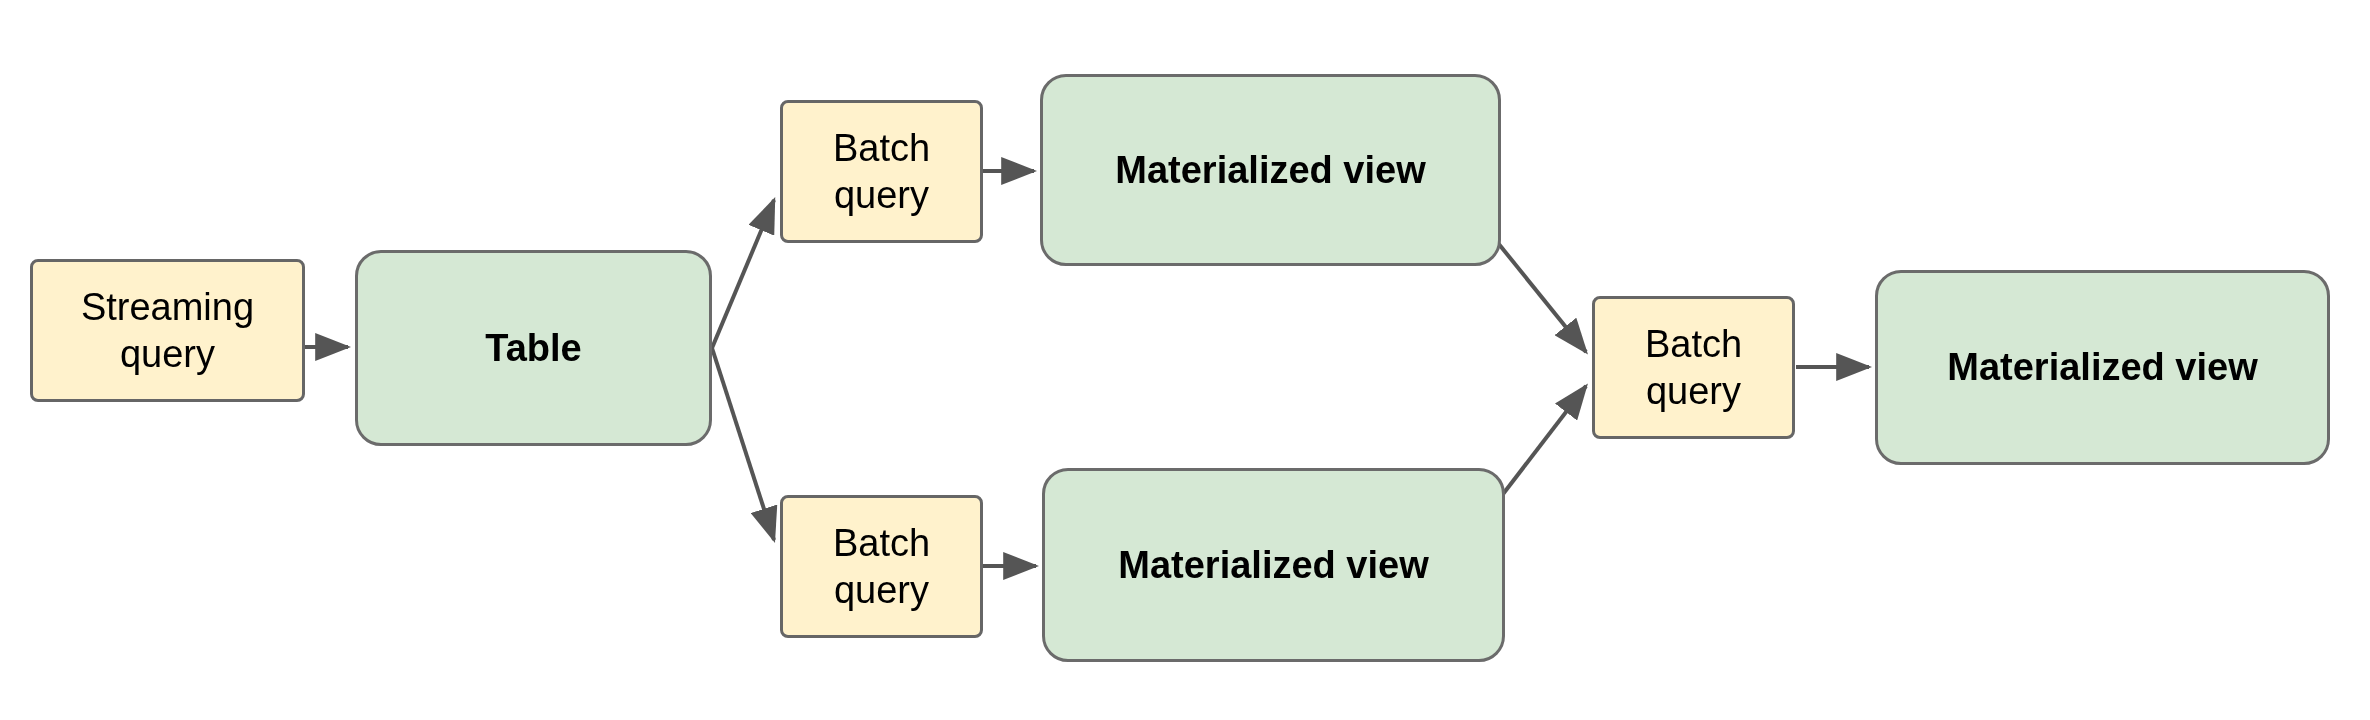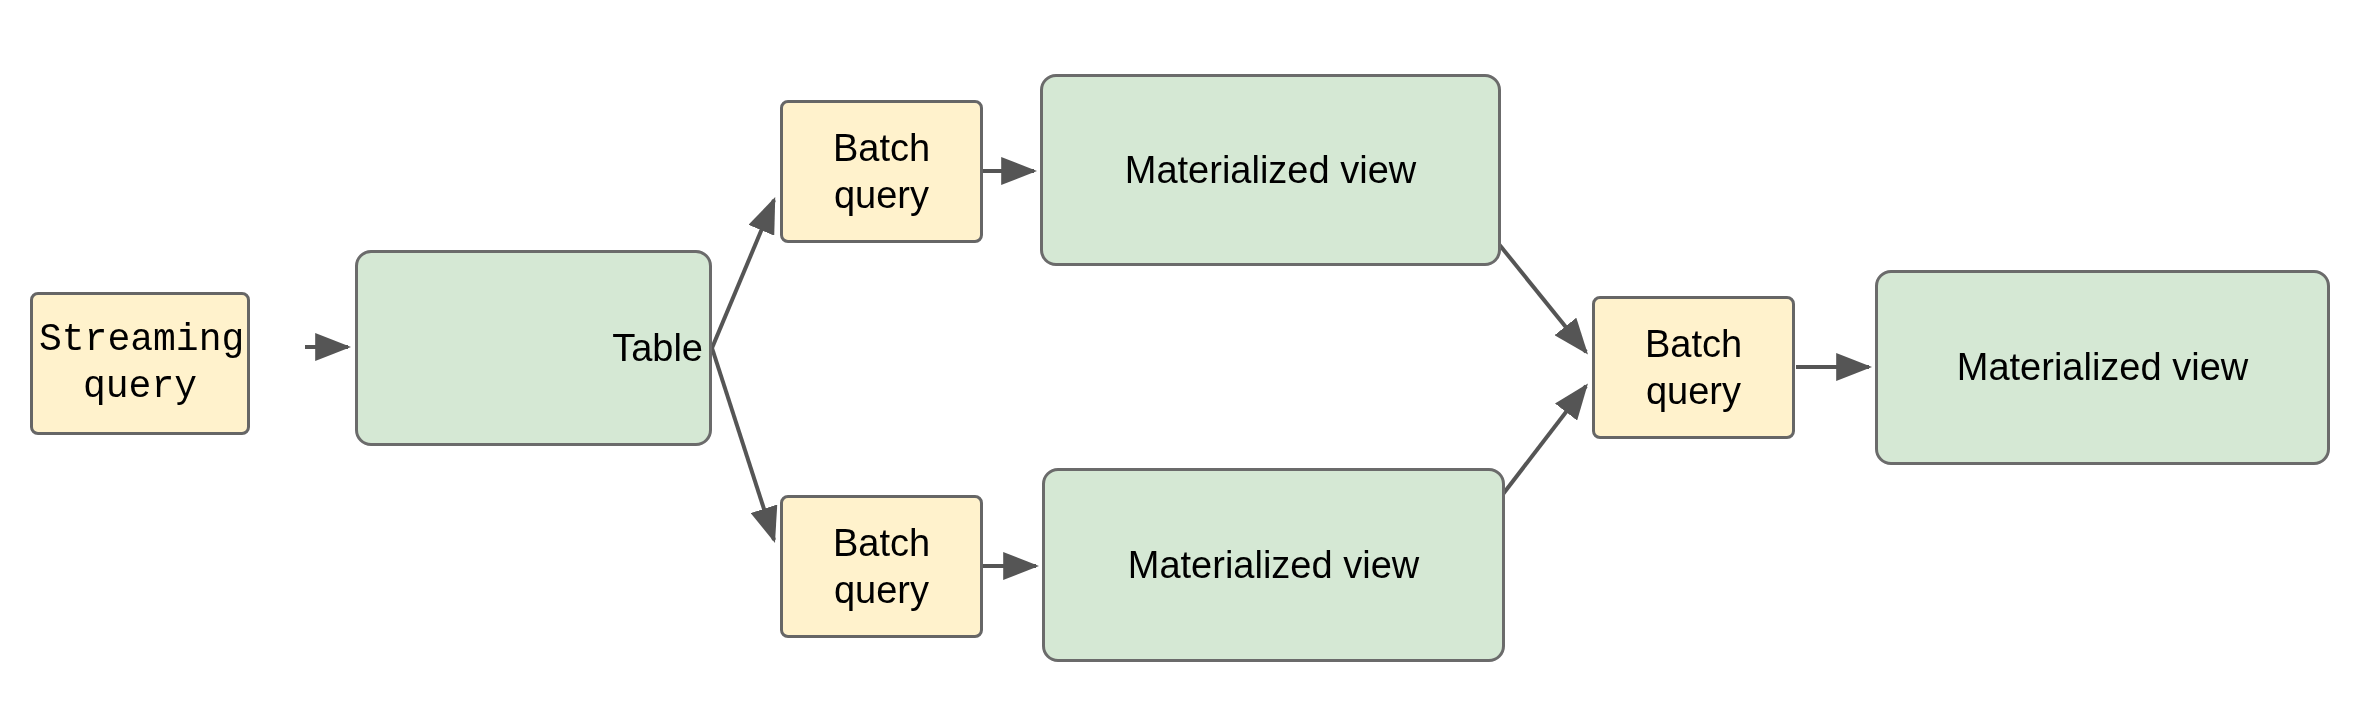--- a/index.html
+++ b/index.html
@@ -40,21 +40,22 @@
     white-space: pre-line;
   }
   .node.proc {
     background: #fff2cc;
     border-color: #666666;
     border-radius: 8px;
   }
   .node.store {
     background: #d5e8d4;
     border-color: #6b6b6b;
-    border-radius: 16px;
+    border-radius: 26px;
+    font-weight: bold;
   }
   .node-label {
     display: block;
     width: 100%;
     padding: 0 6px;
     box-sizing: border-box;
   }
 </style>
 </head>
 <body>
@@ -78,26 +79,26 @@
 
     <line x1="983" y1="566" x2="1036" y2="566" stroke="#555555" stroke-width="4" marker-end="url(#arrowhead)"></line>
 
     <line x1="1498" y1="243" x2="1586" y2="352" stroke="#555555" stroke-width="4" marker-end="url(#arrowhead)"></line>
 
     <line x1="1500" y1="498" x2="1586" y2="386" stroke="#555555" stroke-width="4" marker-end="url(#arrowhead)"></line>
 
     <line x1="1796" y1="367" x2="1869" y2="367" stroke="#555555" stroke-width="4" marker-end="url(#arrowhead)"></line>
   </svg>
 
-  <div class="node proc" style="left:30px; top:292px; width:220px; height:143px;font-family:Liberation Mono, monospace;">
+  <div class="node proc" style="left:30px; top:259px; width:275px; height:143px;">
     <span class="node-label">Streaming
 query</span>
   </div>
 
-  <div class="node store" style="left:355px; top:250px; width:357px; height:196px;text-align:right;">
+  <div class="node store" style="left:355px; top:250px; width:357px; height:196px;">
     <span class="node-label">Table</span>
   </div>
 
   <div class="node proc" style="left:780px; top:100px; width:203px; height:143px;">
     <span class="node-label">Batch
 query</span>
   </div>
 
   <div class="node store" style="left:1040px; top:74px; width:461px; height:192px;">
     <span class="node-label">Materialized view</span>

